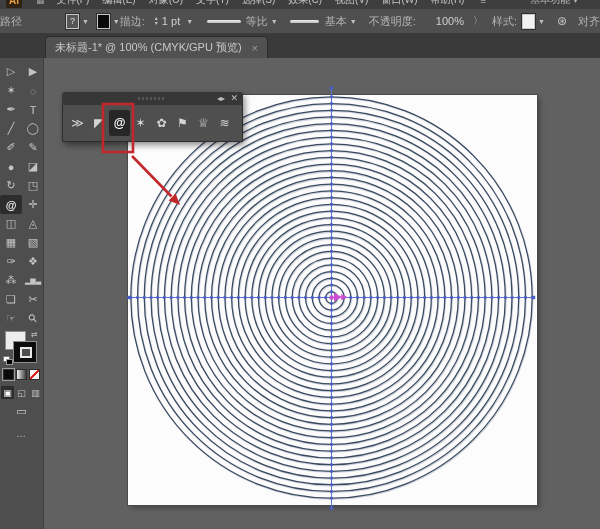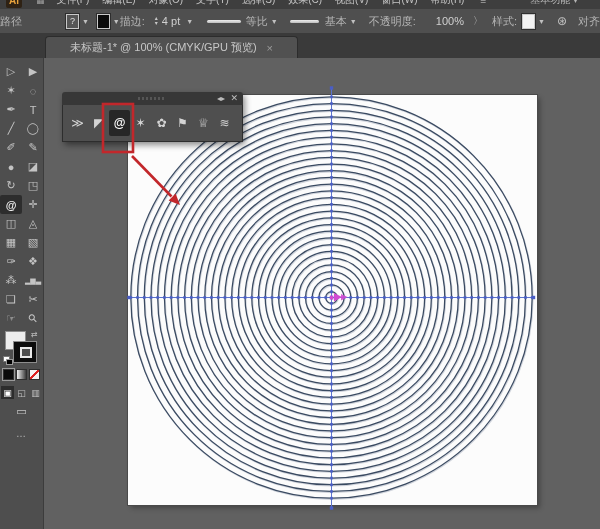--- a/index.html
+++ b/index.html
@@ -28,21 +28,21 @@
   .swatch.stroke-b{background:#0a0a0a;}
   .swatch.style-w{background:#f2f2f2;}
   .caret{color:#c0c0c0;font-size:7px;margin-left:3px;}
   .stepper{display:inline-flex;flex-direction:column;line-height:5px;font-size:6px;color:#c8c8c8;margin-left:10px;}
   .line-preview{display:inline-block;height:3px;background:linear-gradient(#efefef,#bdbdbd);border-radius:2px;}
   .gt{color:#c0c0c0;font-size:10px;}
   .recolor-ico{display:inline-block;color:#c3c3c3;font-size:12px;}
   
   .tab-bar{position:absolute;left:0;top:33px;width:600px;height:25px;background:#3a3a3a;}
   .doc-tab{position:absolute;left:45px;top:3px;height:21px;background:#515151;border:1px solid #2c2c2c;border-bottom:none;
-           border-radius:4px 4px 0 0;display:flex;align-items:center;padding:0 24px;color:#c7c7c7;font-size:11px;gap:10px;}
+           border-radius:4px 4px 0 0;display:flex;align-items:center;padding:0 9px;color:#c7c7c7;font-size:11px;gap:10px;}
   .doc-tab .close{color:#9b9b9b;font-size:11px;}
   
   .toolbar{position:absolute;left:0;top:58px;width:44px;height:471px;background:#4e4e4e;
            border-right:1px solid #3c3c3c;box-sizing:border-box;}
   .tool-grid{display:grid;grid-template-columns:22px 22px;padding-top:4px;}
   .tool-cell{height:19px;display:flex;align-items:center;justify-content:center;color:#c4c4c4;font-size:11px;}
   .tool-cell.sel{background:#2d2d2d;color:#f0f0f0;border-radius:2px;font-weight:bold;}
   .fillstroke{position:relative;height:36px;margin-top:2px;}
   .fs-fill{position:absolute;left:5px;top:1px;width:19px;height:17px;background:#ededed;border:1px solid #8d8d8d;}
   .fs-stroke{position:absolute;left:13px;top:11px;width:22px;height:20px;background:#0c0c0c;border:1px solid #8d8d8d;}
@@ -110,21 +110,21 @@
   <span class="cb-label" style="">路径</span>
   <span class="swatch fill-q" style="margin-left:44px;">?</span>
   <span class="caret">▼</span>
   <span class="swatch stroke-b" style="margin-left:8px;"></span>
   <span class="caret">▼</span>
   <span class="cb-label" style="margin-left:0;">描边:</span>
   <span class="stepper">
     <span>▴</span>
     <span>▾</span>
   </span>
-  <span style="margin-left:4px;color:#d0d0d0;">4 pt</span>
+  <span style="margin-left:4px;color:#d0d0d0;">1 pt</span>
   <span class="caret" style="margin-left:6px;">▼</span>
   <span class="line-preview" style="width:46px;margin-left:14px;"></span>
   <span style="margin-left:5px;">等比</span>
   <span class="caret">▼</span>
   <span class="line-preview" style="width:40px;margin-left:12px;"></span>
   <span style="margin-left:6px;">基本</span>
   <span class="caret">▼</span>
   <span class="cb-label" style="margin-left:12px;">不透明度:</span>
   <span style="margin-left:20px;color:#d0d0d0;">100%</span>
   <span class="gt" style="margin-left:9px;">〉</span>

